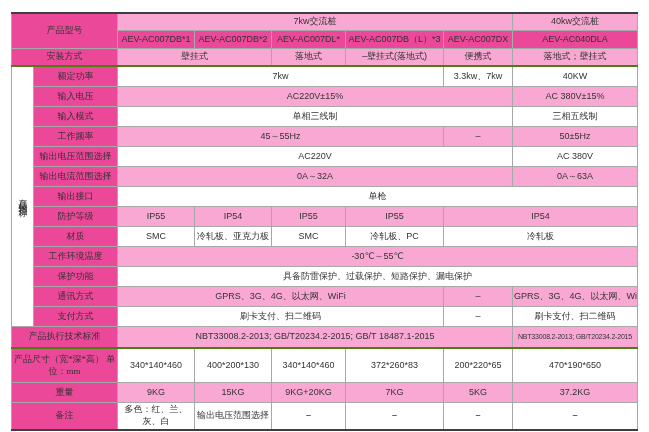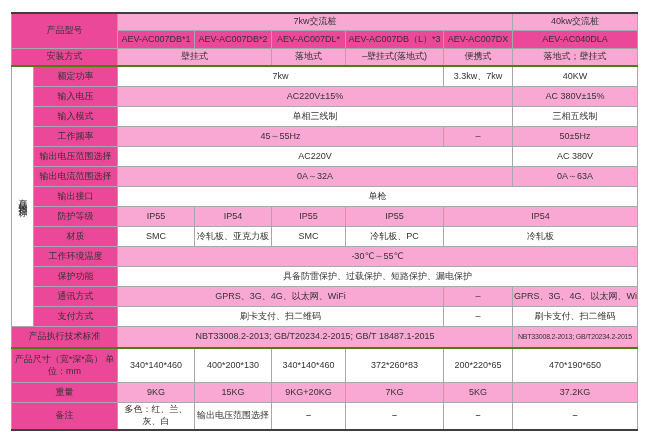--- a/index.html
+++ b/index.html
@@ -14,21 +14,21 @@
     border-top:2px solid #3e3e3e;border-bottom:2px solid #3e3e3e;
     border-left:1px solid #a8a8a8;border-right:1px solid #a8a8a8;
   }
   td{
     border:1px solid #a8a8a8;text-align:center;vertical-align:middle;
     padding:0 1px;height:19px;line-height:1.3;color:#333;
     white-space:nowrap;overflow:hidden;
   }
   td.shade{background:#f9a8d4;}
   td.label{background:#ec4899;}
-  td.wrap{white-space:normal;}
+  td.wrap{white-space:normal;font-family:Liberation Serif, serif;}
   td.small{font-size:7px;letter-spacing:-0.2px;}
   td.red{color:#8b4337;font-weight:bold;}
   td.vlabel{
     writing-mode:vertical-lr;text-orientation:upright;
     letter-spacing:2px;padding:2px 0;line-height:1;white-space:normal;
   }
   tr.hdr1 td{height:16px;}
   tr.hdr2 td{height:17px;margin-left:17px;}
   tr.r-install td{height:16px;}
   tr.r-standards td{height:20px;}

